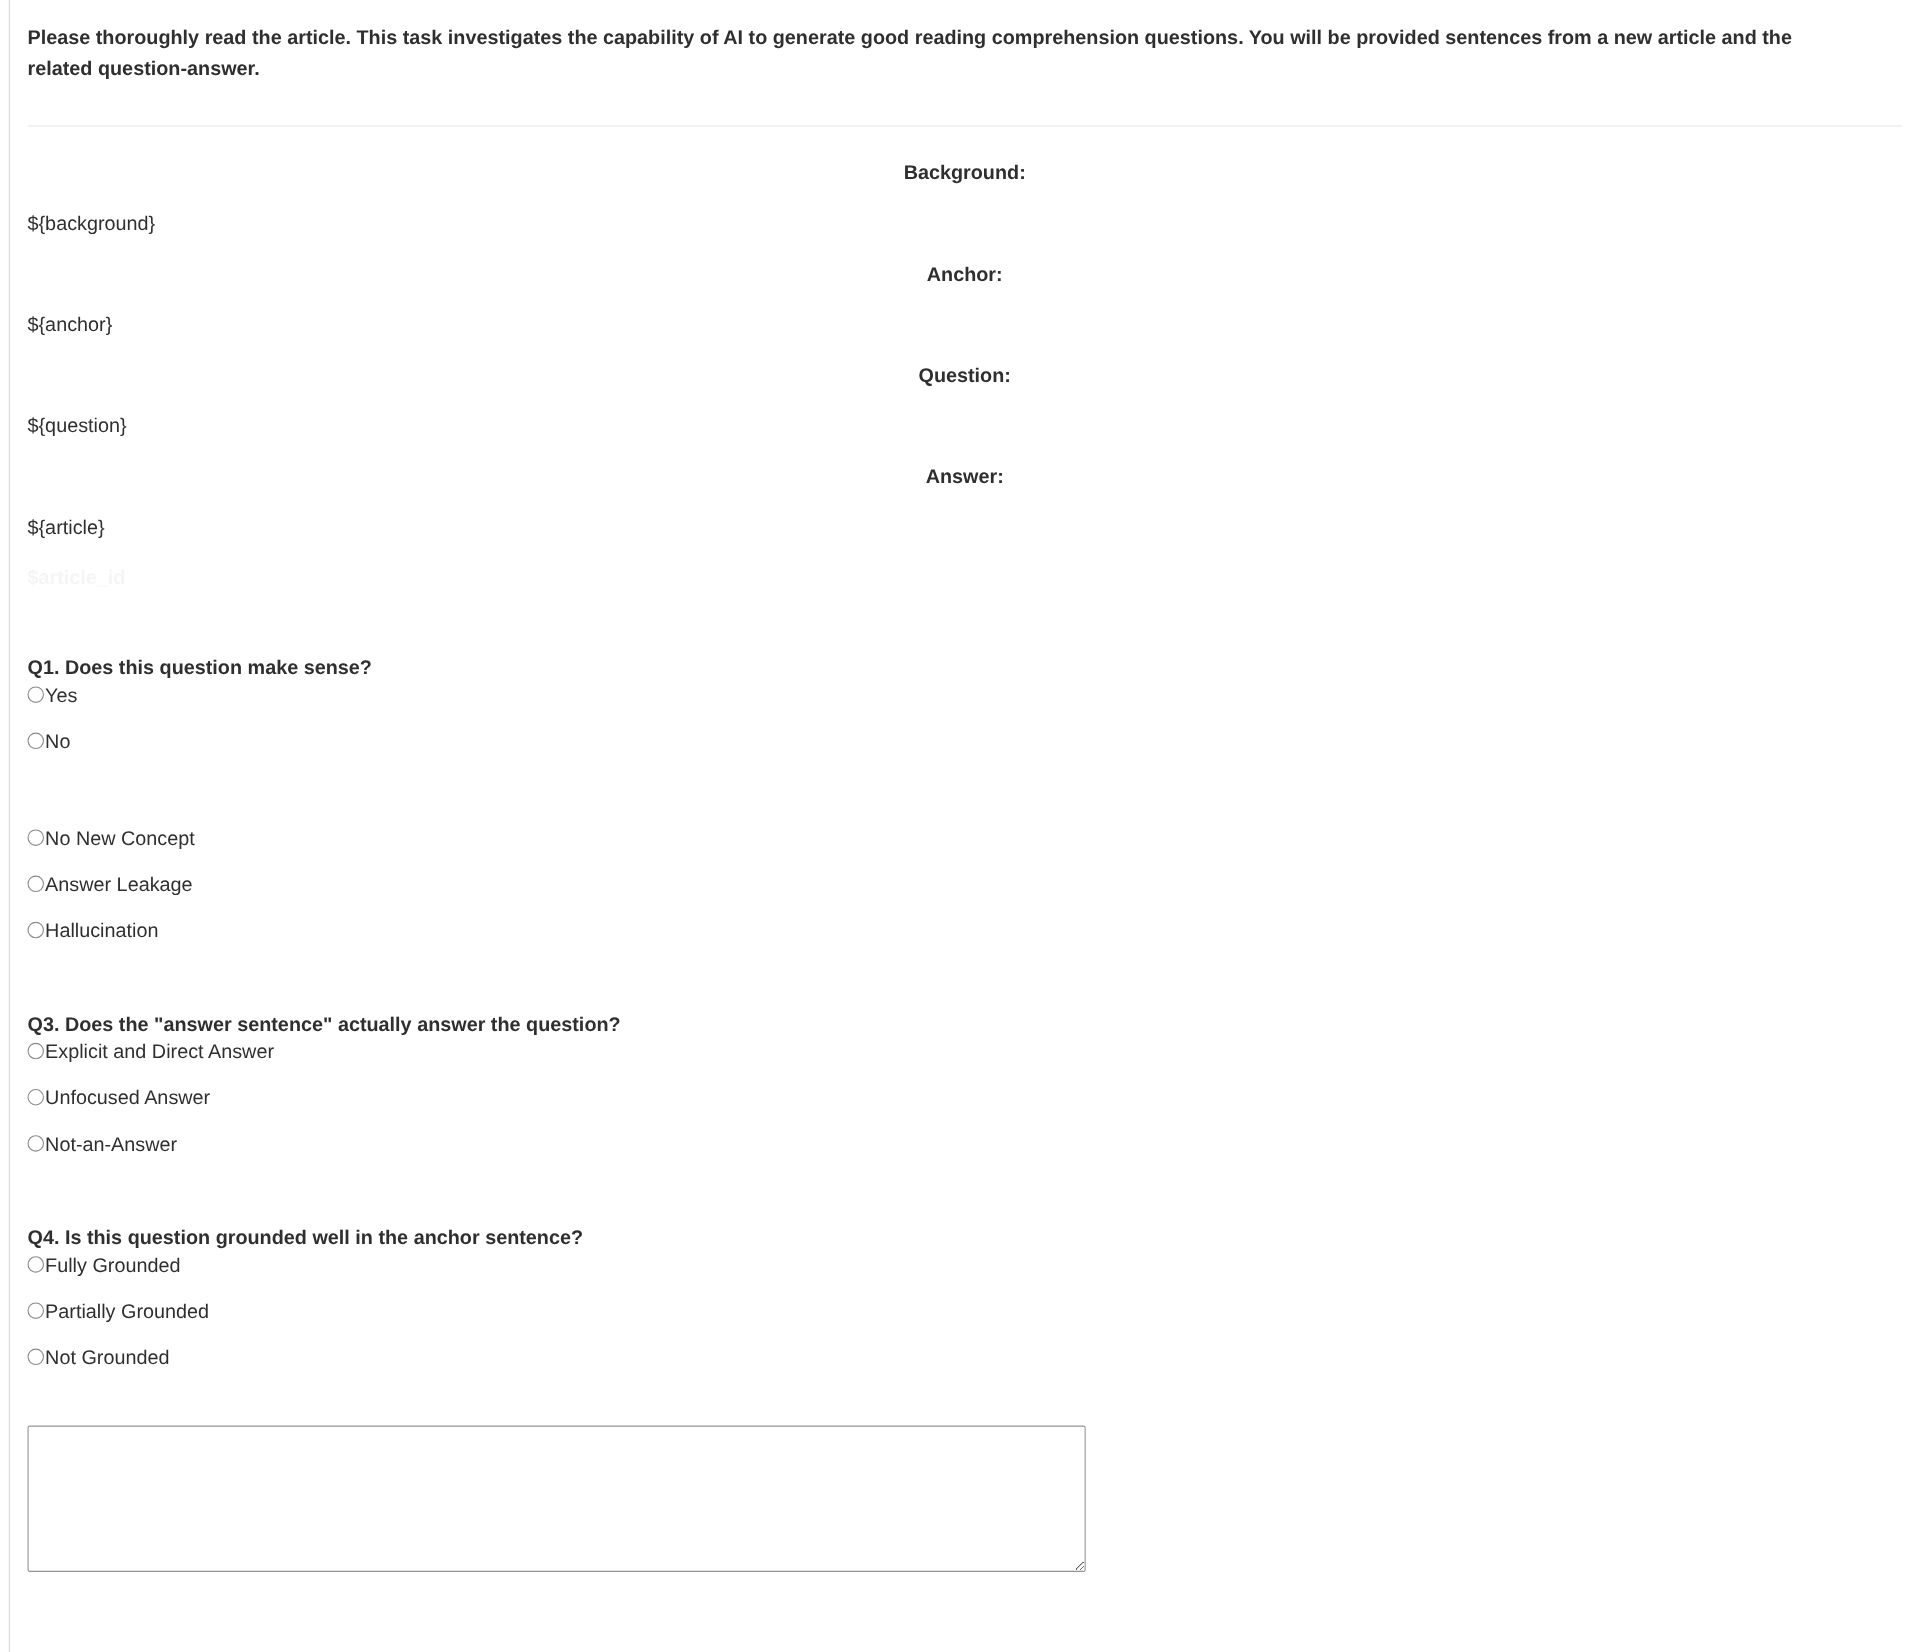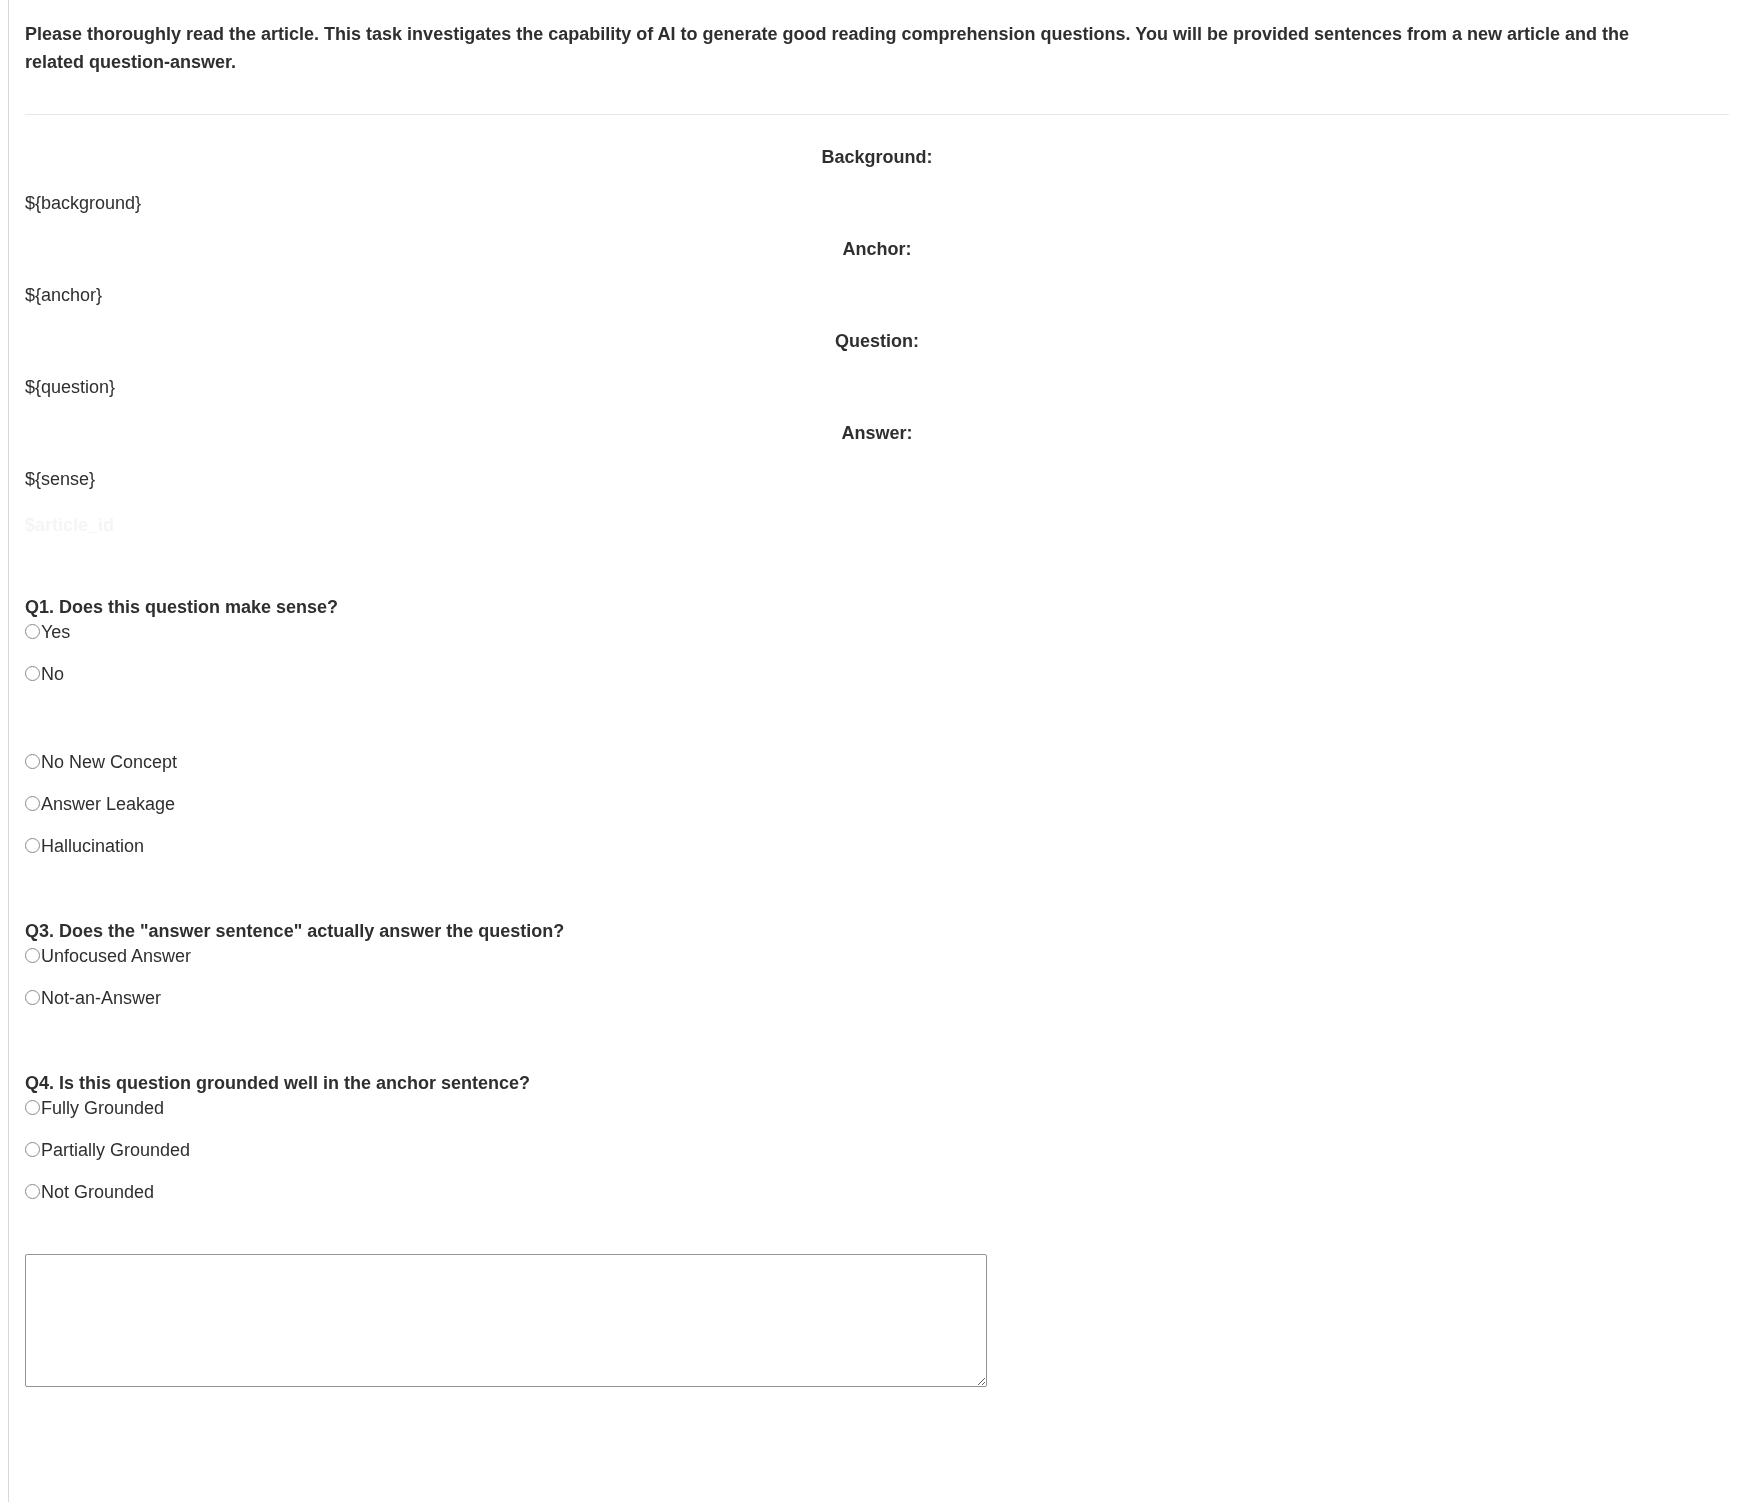--- a/index.html
+++ b/index.html
@@ -105,21 +105,21 @@
   <p class="sec-label">Background:</p>
   <p class="sec-value">${background}</p>
 
   <p class="sec-label">Anchor:</p>
   <p class="sec-value">${anchor}</p>
 
   <p class="sec-label">Question:</p>
   <p class="sec-value">${question}</p>
 
   <p class="sec-label">Answer:</p>
-  <p class="sec-value">${sense}</p>
+  <p class="sec-value">${article}</p>
 
   <p class="hidden-id">$article_id</p>
 
   <div class="question">
     <p class="q-title">Q1. Does this question make sense?</p>
     <div class="option">
       <input type="radio" name="q1" class="radio" style=""><span>Yes</span>
     </div>
     <div class="option">
       <input type="radio" name="q1" class="radio" style=""><span>No</span>
@@ -134,20 +134,23 @@
       <input type="radio" name="q2" class="radio" style=""><span>Answer Leakage</span>
     </div>
     <div class="option">
       <input type="radio" name="q2" class="radio" style=""><span>Hallucination</span>
     </div>
   </div>
 
   <div class="question">
     <p class="q-title">Q3. Does the "answer sentence" actually answer the question?</p>
     <div class="option">
+      <input type="radio" name="q3" class="radio" style=""><span>Explicit and Direct Answer</span>
+    </div>
+    <div class="option">
       <input type="radio" name="q3" class="radio" style=""><span>Unfocused Answer</span>
     </div>
     <div class="option">
       <input type="radio" name="q3" class="radio" style=""><span>Not-an-Answer</span>
     </div>
   </div>
 
   <div class="question">
     <p class="q-title">Q4. Is this question grounded well in the anchor sentence?</p>
     <div class="option">

